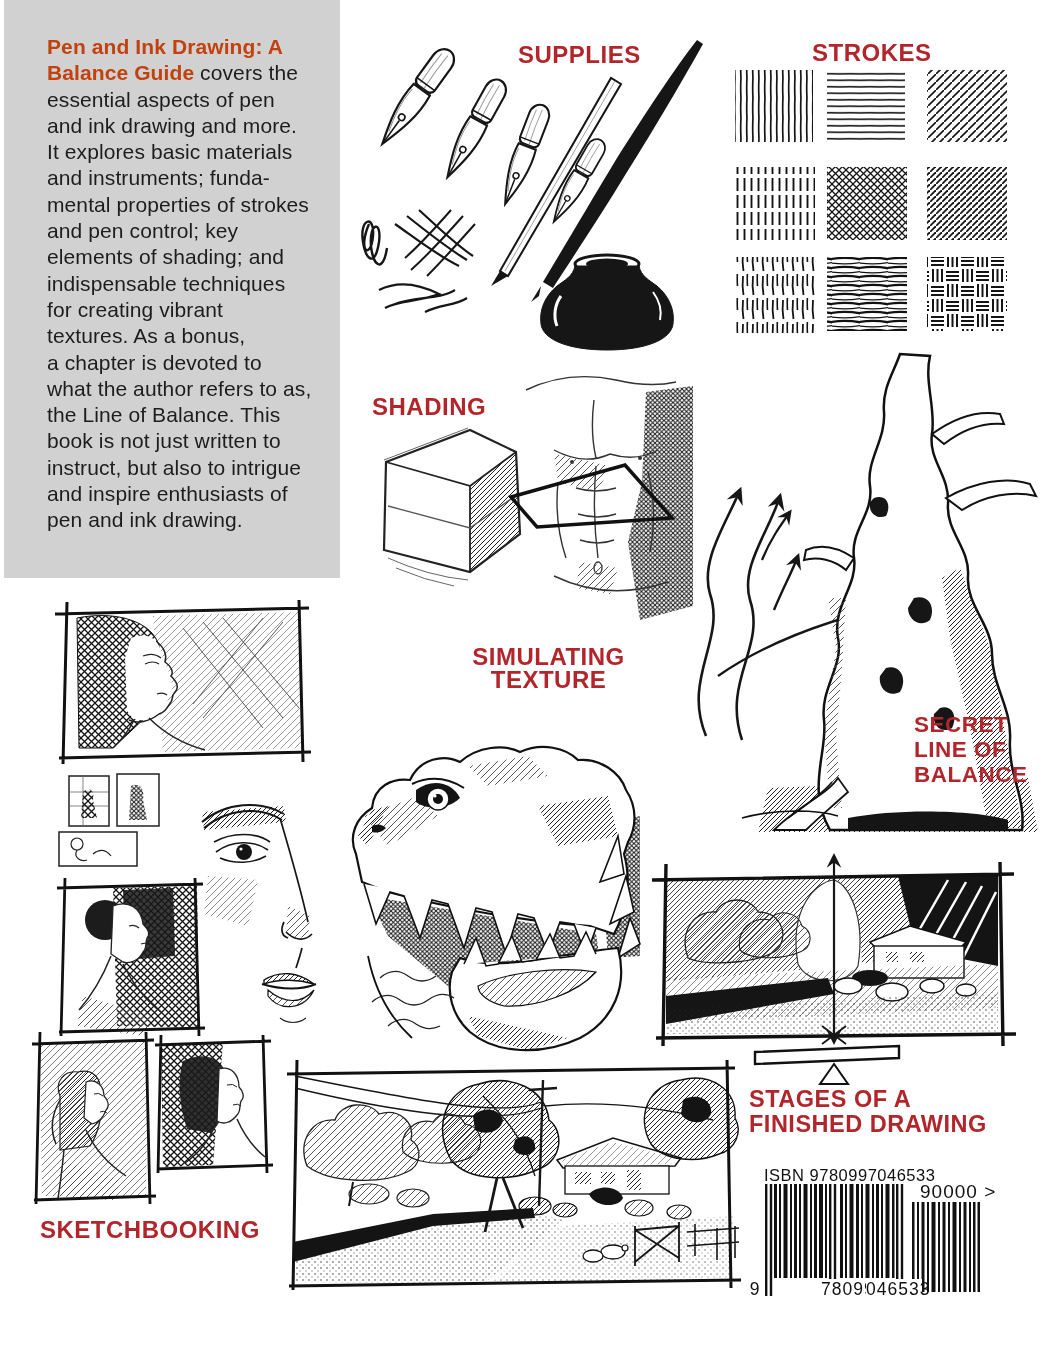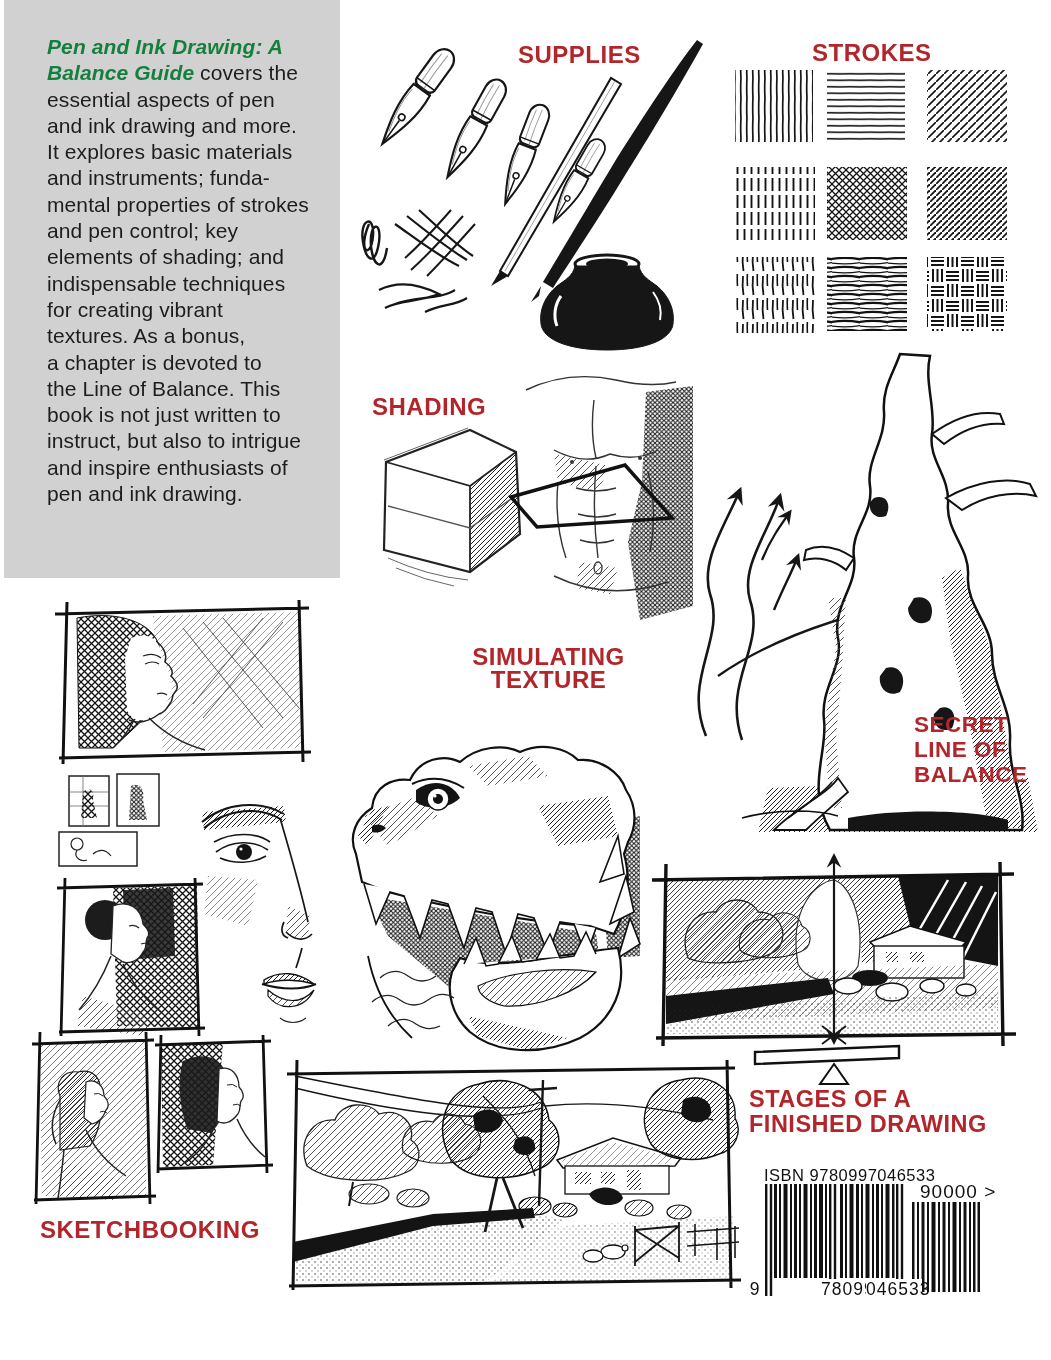--- a/index.html
+++ b/index.html
@@ -2,21 +2,21 @@
 <html style="--accent: #b2262b; --panel: #d1d1d2; --ink: #161616; --paper: #ffffff;"><head>
 <meta charset="utf-8">
 <style>
   :root{ --accent:#b2262b; --ink:#161616; --panel:#d1d1d2; --paper:#ffffff; }
   html,body{margin:0;padding:0;background:#fff;}
   #page{position:relative;width:1051px;height:1360px;background:var(--paper);
         font-family:"Liberation Sans",sans-serif;overflow:hidden;}
   #gray-panel{position:absolute;left:4px;top:0;width:336px;height:578px;background:var(--panel);}
   #blurb{position:absolute;left:47px;top:34px;width:276px;font-size:21px;line-height:26.3px;
          color:#1d1d1f;letter-spacing:.1px;}
-  #blurb .bl b{font-weight:700;color:#15803d;font-style:italic;}
+  #blurb .bl b{font-weight:700;color:#c2410c;}
   .hd{position:absolute;color:var(--accent);font-weight:700;letter-spacing:.5px;
       font-size:24px;line-height:25px;white-space:nowrap;}
   .hd.center{text-align:center;white-space:normal;}
   #art{position:absolute;left:0;top:0;width:1051px;height:1360px;}
   .bc-txt{position:absolute;color:#111;font-weight:500;}
   .bc-digits{position:absolute;top:1279px;height:20px;font-size:17.5px;font-weight:500;color:#111;
              background:#fff;text-align:center;line-height:20px;letter-spacing:1px;}
 </style>
 </head>
 <body>
@@ -368,20 +368,21 @@
       <div class="bl">and ink drawing and more.</div>
       <div class="bl">It explores basic materials</div>
       <div class="bl">and instruments; funda-</div>
       <div class="bl">mental properties of strokes</div>
       <div class="bl">and pen control; key</div>
       <div class="bl">elements of shading; and</div>
       <div class="bl">indispensable techniques</div>
       <div class="bl">for creating vibrant</div>
       <div class="bl">textures. As a bonus,</div>
       <div class="bl">a chapter is devoted to</div>
+      <div class="bl">what the author refers to as,</div>
       <div class="bl">the Line of Balance. This</div>
       <div class="bl">book is not just written to</div>
       <div class="bl">instruct, but also to intrigue</div>
       <div class="bl">and inspire enthusiasts of</div>
       <div class="bl">pen and ink drawing.</div>
     </div>
 
   <div class="hd" style="left:518px;top:42px;">SUPPLIES</div>
   <div class="hd" style="left:812px;top:40px;">STROKES</div>
   <div class="hd" style="left:372px;top:394px;">SHADING</div>

